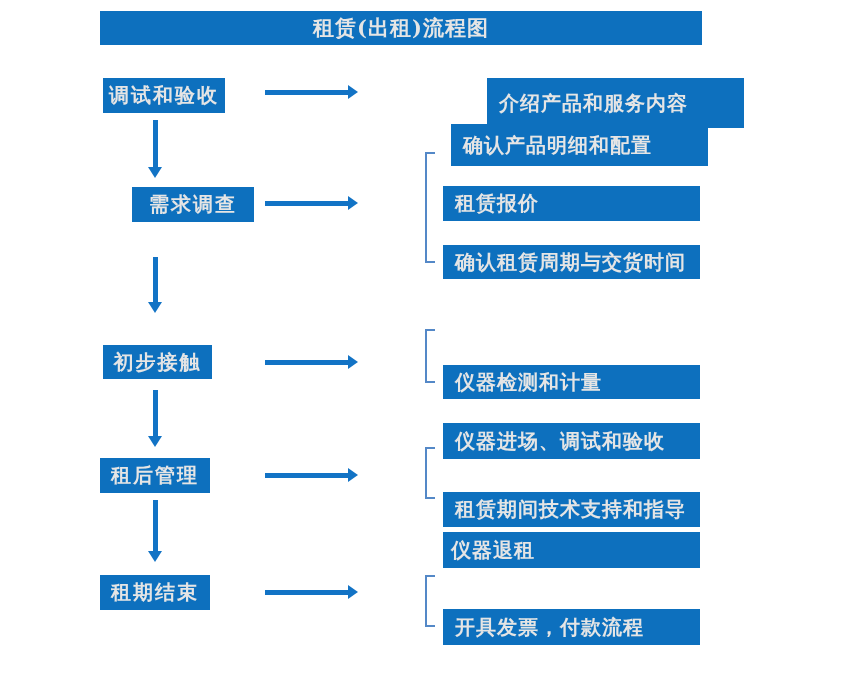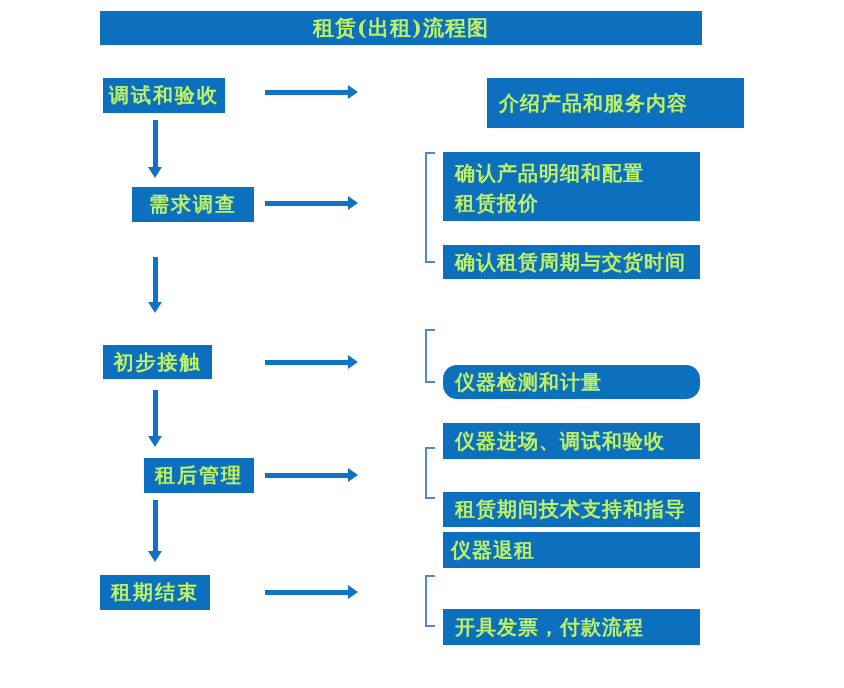--- a/index.html
+++ b/index.html
@@ -6,21 +6,21 @@
   #canvas{
     position:relative;
     width:844px;height:688px;
     background:#ffffff;
     font-family:"DejaVu Serif","Liberation Serif",serif;
     overflow:hidden;
   }
   .fillbox{
     position:absolute;
     background:var(--primary,#0d70be);
-    color:#bef264;
+    color:#e5e5e5;
     font-weight:bold;
     display:flex;
     align-items:center;
     box-sizing:border-box;
   }
   .titlebar{
     left:100px;top:11px;width:602px;height:34px;
     justify-content:center;
     font-size:21px;
     letter-spacing:1px;
@@ -72,21 +72,21 @@
 </head>
 <body>
 
 <div id="canvas" style="--primary: #0d70be; --arrow: #1273c5; --bracket: #5488c7;">
 
   <div class="fillbox titlebar">租赁(出租)流程图</div>
 
   <div class="fillbox lbox" style="left:103px;top:78px;width:122px;">调试和验收</div>
   <div class="fillbox lbox" style="left:103px;top:187px;width:122px;margin-left:29px;">需求调查</div>
   <div class="fillbox lbox" style="left:103px;top:345px;width:109px;height:34px;">初步接触</div>
-  <div class="fillbox lbox" style="left:100px;top:458px;width:110px;margin-left:44px;">租后管理</div>
+  <div class="fillbox lbox" style="left:100px;top:458px;width:110px;">租后管理</div>
   <div class="fillbox lbox" style="left:100px;top:575px;width:110px;">租期结束</div>
 
   <div>
     <div class="v-arrow-shaft" style="top:120px;height:47px;"></div>
     <div class="v-arrow-head" style="top:167px;"></div>
   </div>
   <div>
     <div class="v-arrow-shaft" style="top:257px;height:45px;"></div>
     <div class="v-arrow-head" style="top:302px;"></div>
   </div>
@@ -120,25 +120,25 @@
     <div class="h-arrow-head" style="top:585px;"></div>
   </div>
 
   <div class="bracket" style="top:152px;height:111px;"></div>
   <div class="bracket" style="top:329px;height:54px;"></div>
   <div class="bracket" style="top:447px;height:52px;"></div>
   <div class="bracket" style="top:575px;height:52px;"></div>
 
   <div class="fillbox rbox" style="top:78px;height:50px;margin-left:44px;">介绍产品和服务内容</div>
 
-  <div class="fillbox rbox" style="top:152px;height:42px;">确认产品明细和配置</div>
+  <div class="fillbox rbox" style="top:124px;height:42px;margin-left:8px;">确认产品明细和配置</div>
   <div class="fillbox rbox" style="top:186px;">租赁报价</div>
   <div class="fillbox rbox" style="top:245px;height:34px;">确认租赁周期与交货时间</div>
 
-  <div class="fillbox rbox" style="top:365px;height:34px;border-radius:14px;">仪器检测和计量</div>
+  <div class="fillbox rbox" style="top:365px;height:34px;">仪器检测和计量</div>
 
   <div class="fillbox rbox" style="top:423px;height:36px;">仪器进场、调试和验收</div>
   <div class="fillbox rbox" style="top:492px;">租赁期间技术支持和指导</div>
 
   <div class="fillbox rbox" style="top:532px;height:36px;padding-left:8px;">仪器退租</div>
   <div class="fillbox rbox" style="top:609px;height:36px;">开具发票，付款流程</div>
 
 </div>
 
 </body></html>

